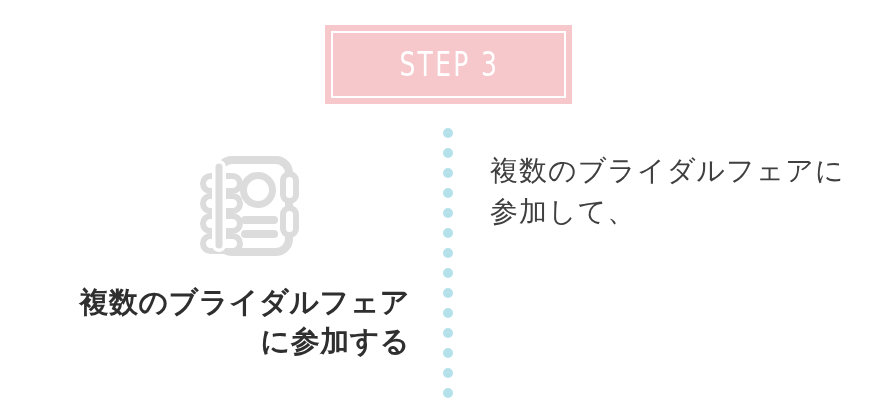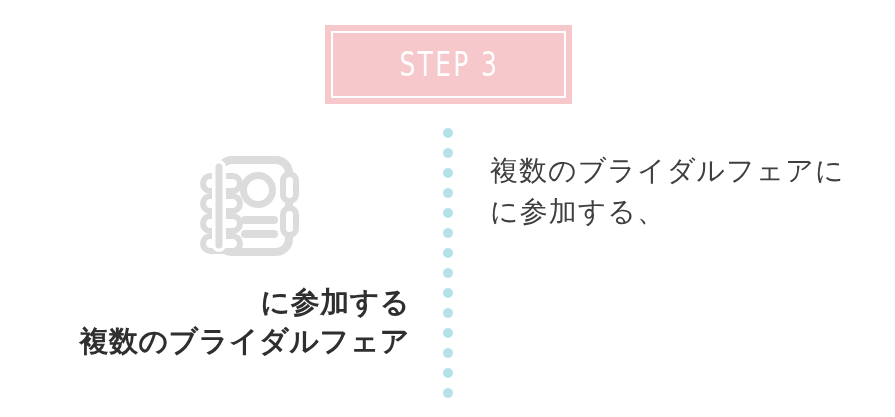--- a/index.html
+++ b/index.html
@@ -129,22 +129,22 @@
 
         <circle cx="66" cy="50" r="14.5" stroke-width="7"></circle>
 
         <line x1="53" y1="80" x2="82" y2="80" stroke-width="8"></line>
         <line x1="53" y1="94" x2="82" y2="94" stroke-width="8"></line>
       </g>
     </svg>
   </div>
 
   <div class="caption">
+    <div>複数のブライダルフェア</div>
     <div>に参加する</div>
-    <div>複数のブライダルフェア</div>
   </div>
 
   <div class="dots">
       <div class="dot"></div>
       <div class="dot"></div>
       <div class="dot"></div>
       <div class="dot"></div>
       <div class="dot"></div>
       <div class="dot"></div>
       <div class="dot"></div>
@@ -152,16 +152,16 @@
       <div class="dot"></div>
       <div class="dot"></div>
       <div class="dot"></div>
       <div class="dot"></div>
       <div class="dot"></div>
       <div class="dot"></div>
     </div>
 
   <div class="description">
     <div>複数のブライダルフェアに</div>
-    <div>に参加する、</div>
+    <div>参加して、</div>
   </div>
 
 </div>
 
 </body></html>

